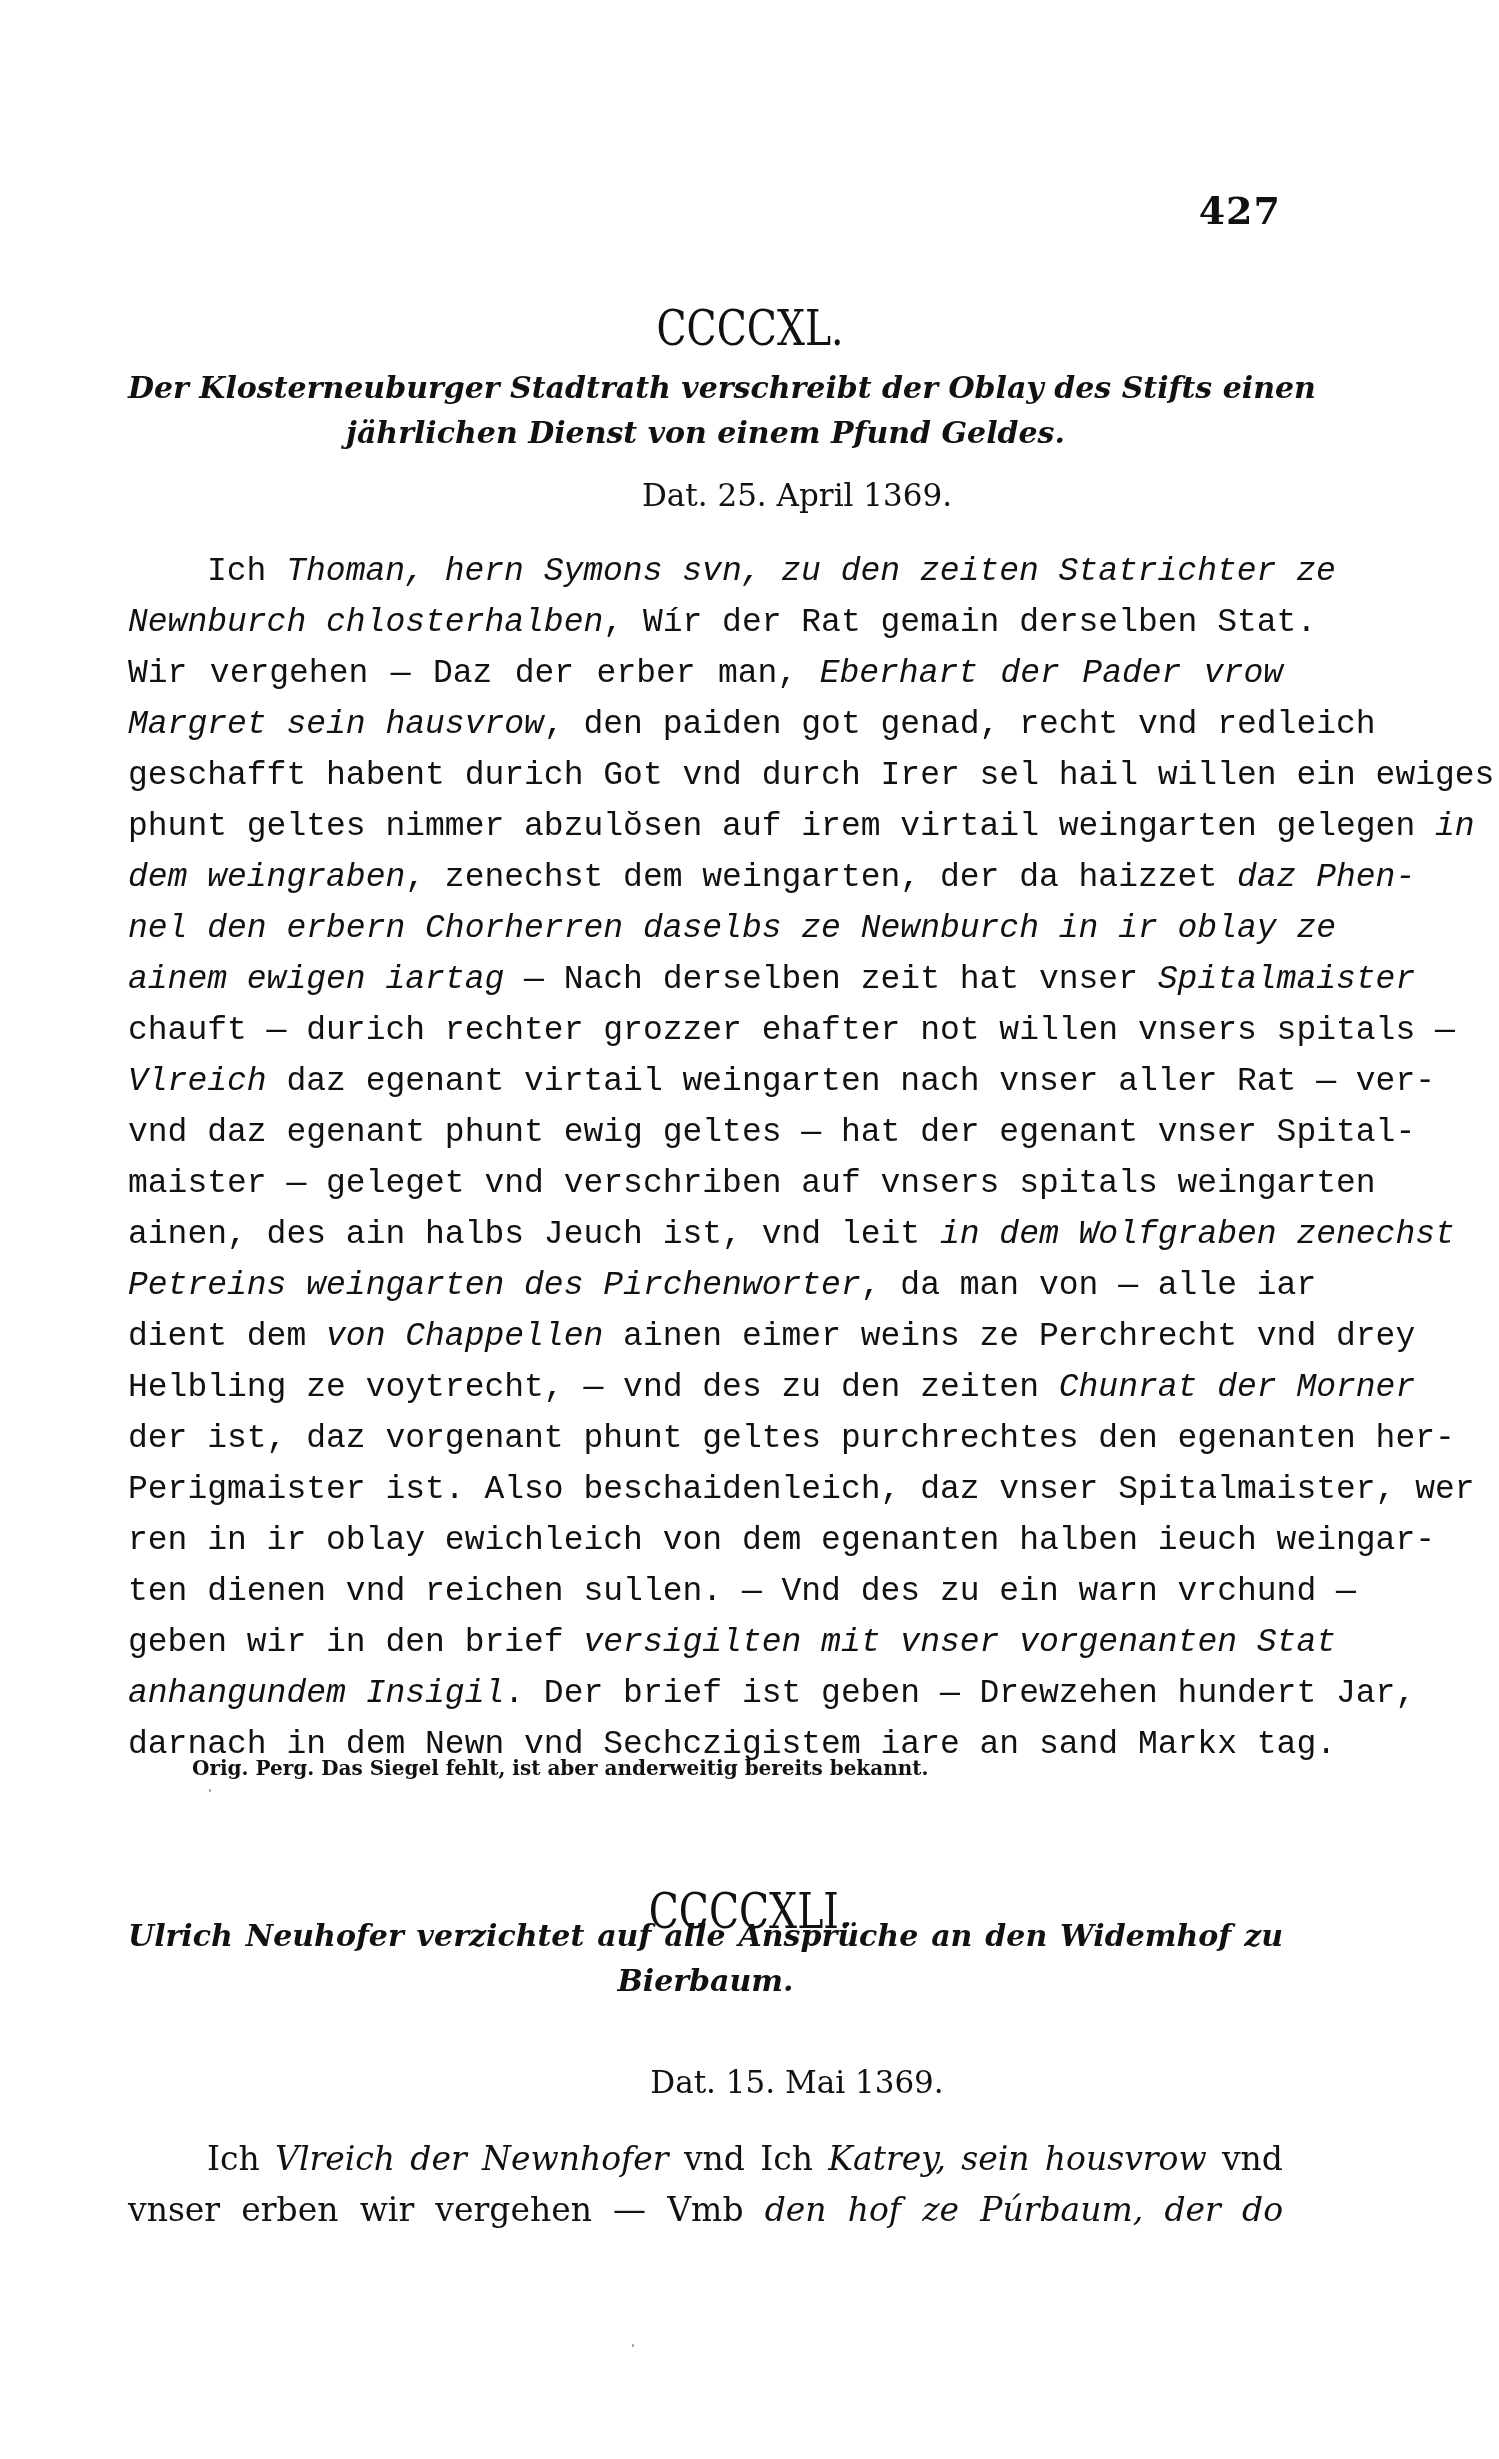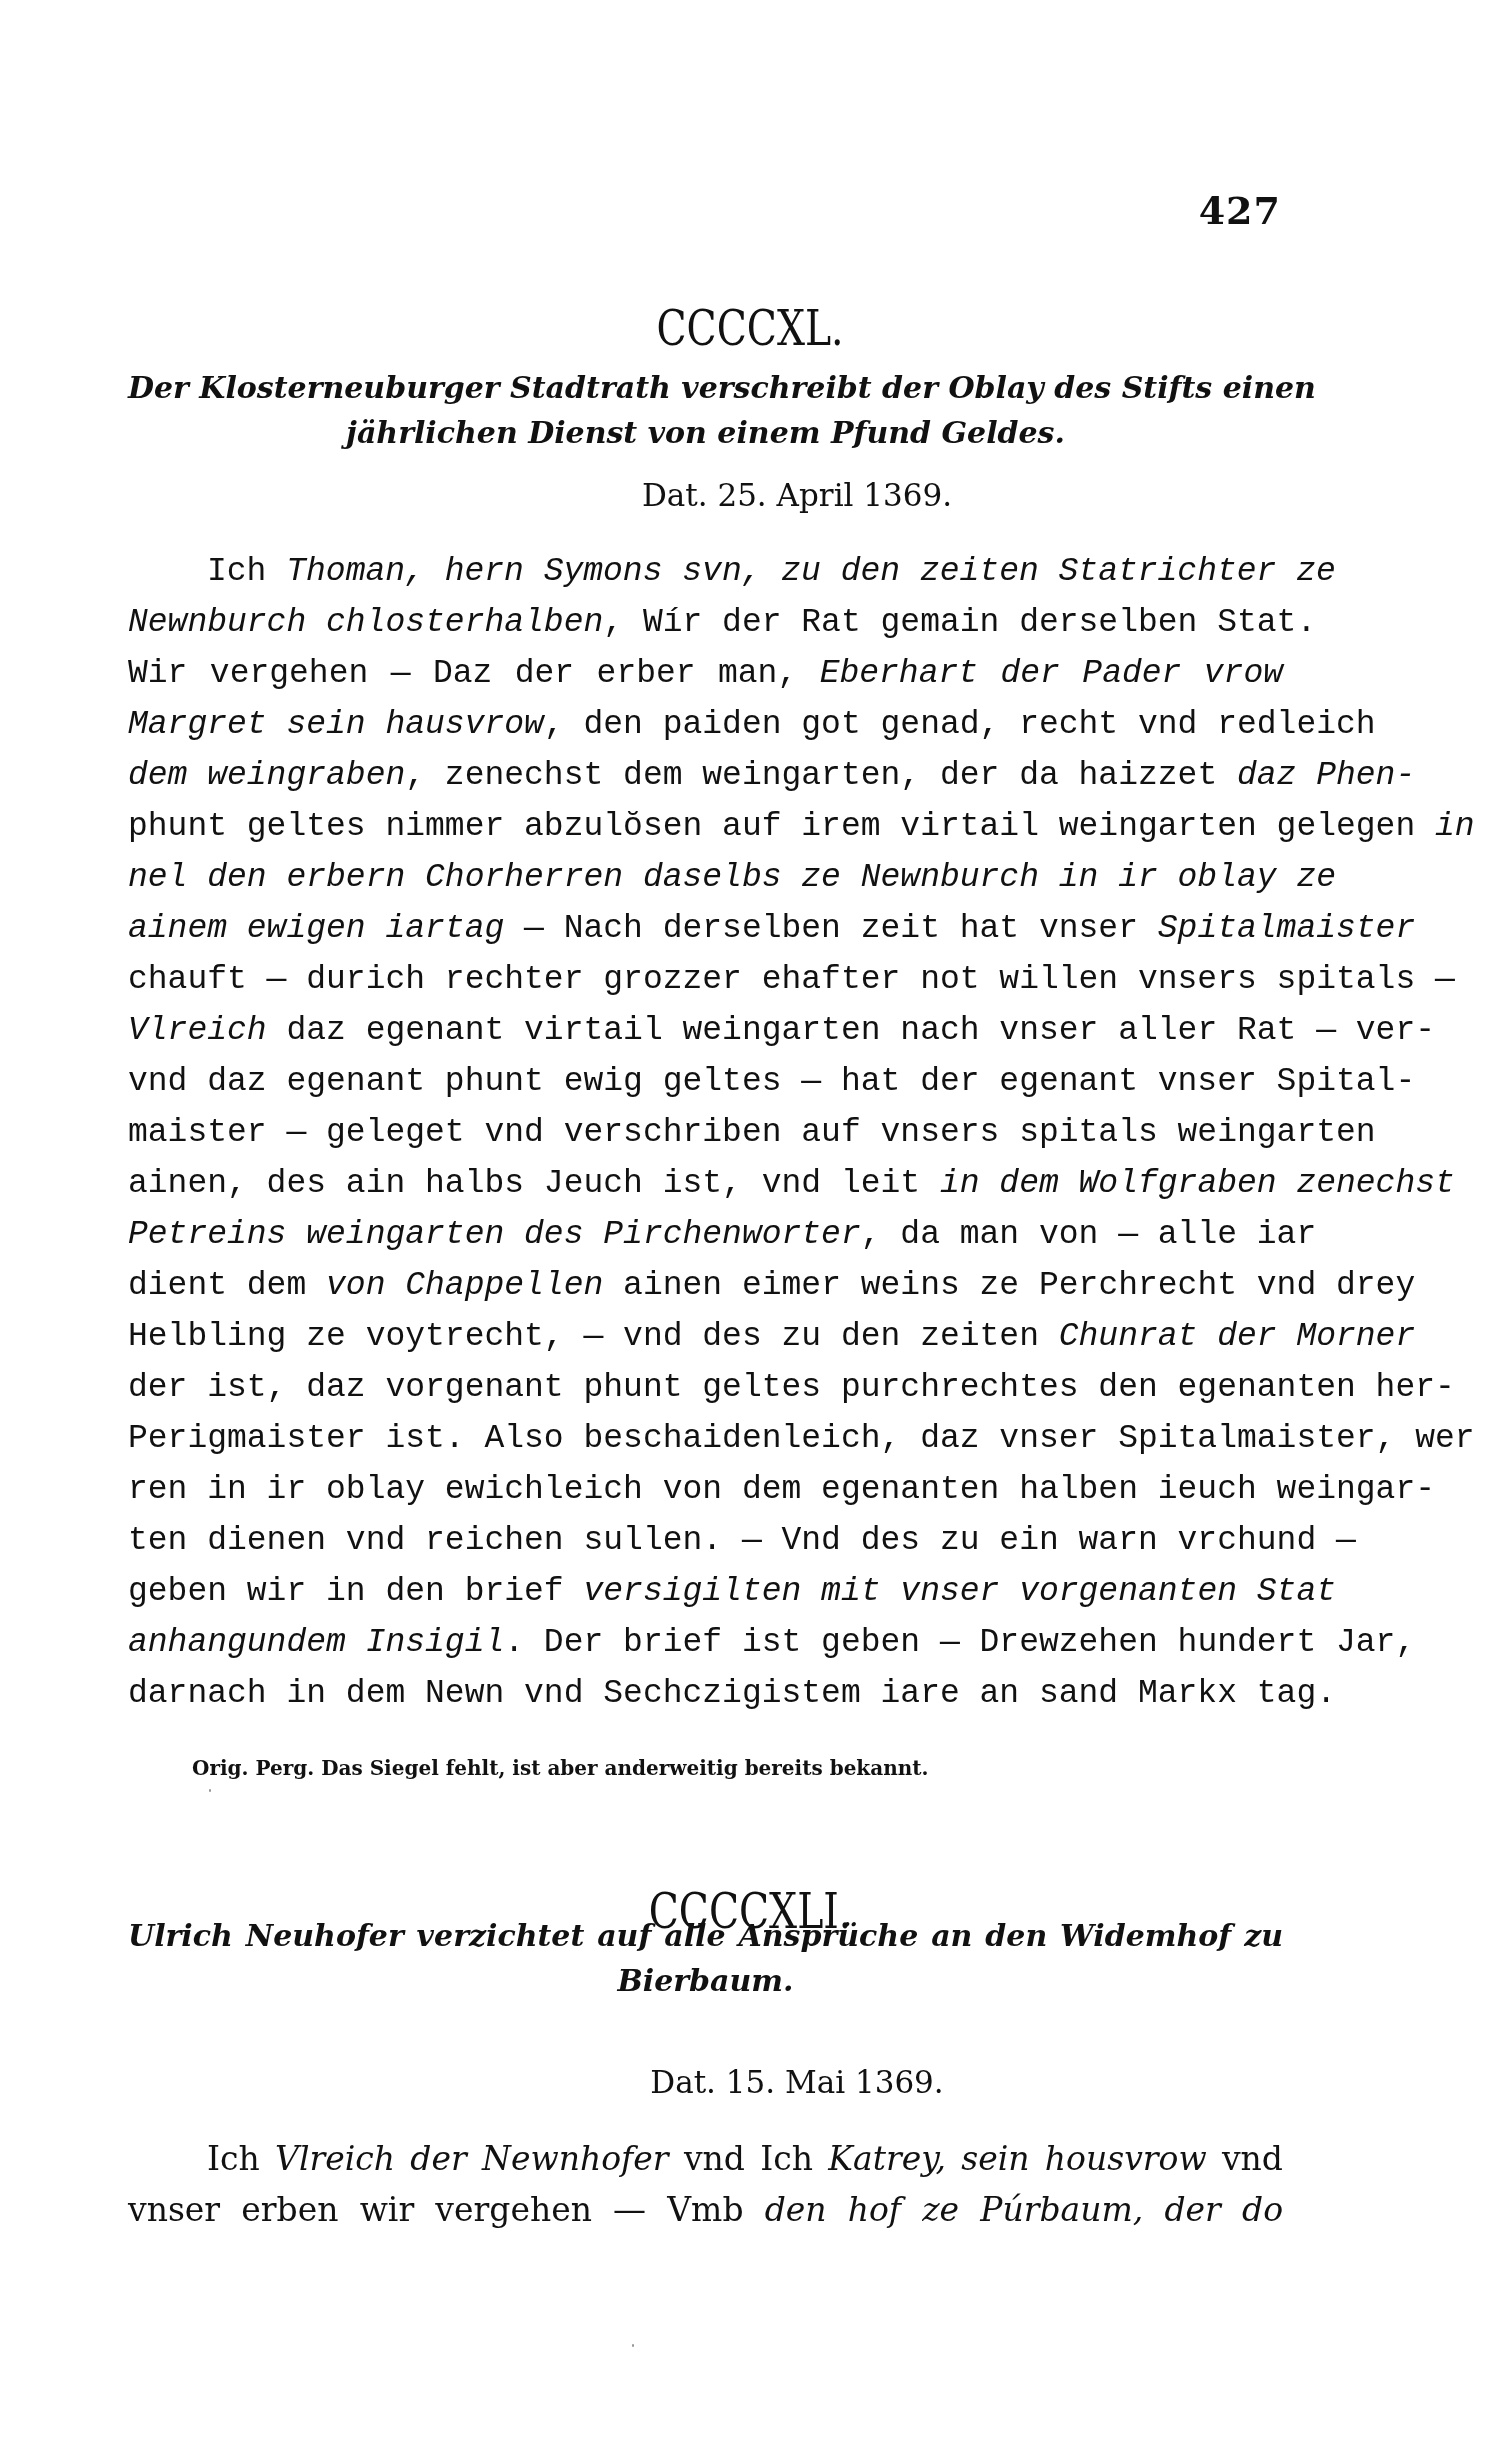--- a/index.html
+++ b/index.html
@@ -29,22 +29,23 @@
   <div class="regest" style="top:365px;">
     <span class="l">Der Klosterneuburger Stadtrath verschreibt der Oblay des Stifts einen</span>
     <span class="l last">jährlichen Dienst von einem Pfund Geldes.</span>
   </div>
   <div class="dat" style="top:477px;">Dat. 25. April 1369.</div>
   <div class="body-text" id="body-0" style="top:546px;font-family:Liberation Mono, monospace;">
       <span class="line indent"><span>Ich </span><i>Thoman, hern Symons svn, zu den zeiten Statrichter ze</i></span>
       <span class="line"><i>Newnburch chlosterhalben</i><span>, Wír der Rat gemain derselben Stat.</span></span>
       <span class="line"><span>Wir vergehen — Daz der erber man, </span><i>Eberhart der Pader vrow</i></span>
       <span class="line"><i>Margret sein hausvrow</i><span>, den paiden got genad, recht vnd redleich</span></span>
+      <span class="line"><span>geschafft habent durich Got vnd durch Irer sel hail willen ein ewiges</span></span>
+      <span class="line"><span>phunt geltes nimmer abzulŏsen auf irem virtail weingarten gelegen </span><i>in</i></span>
       <span class="line"><i>dem weingraben</i><span>, zenechst dem weingarten, der da haizzet </span><i>daz Phen-</i></span>
-      <span class="line"><span>phunt geltes nimmer abzulŏsen auf irem virtail weingarten gelegen </span><i>in</i></span>
       <span class="line"><i>nel den erbern Chorherren daselbs ze Newnburch in ir oblay ze</i></span>
       <span class="line"><i>ainem ewigen iartag</i><span> — Nach derselben zeit hat vnser </span><i>Spitalmaister</i></span>
       <span class="line"><span>chauft — durich rechter grozzer ehafter not willen vnsers spitals —</span></span>
       <span class="line"><i>Vlreich</i><span> daz egenant virtail weingarten nach vnser aller Rat — ver-</span></span>
       <span class="line"><span>vnd daz egenant phunt ewig geltes — hat der egenant vnser Spital-</span></span>
       <span class="line"><span>maister — geleget vnd verschriben auf vnsers spitals weingarten</span></span>
       <span class="line"><span>ainen, des ain halbs Jeuch ist, vnd leit </span><i>in dem Wolfgraben zenechst</i></span>
       <span class="line"><i>Petreins weingarten des Pirchenworter</i><span>, da man von — alle iar</span></span>
       <span class="line"><span>dient dem </span><i>von Chappellen</i><span> ainen eimer weins ze Perchrecht vnd drey</span></span>
       <span class="line"><span>Helbling ze voytrecht, — vnd des zu den zeiten </span><i>Chunrat der Morner</i></span>

